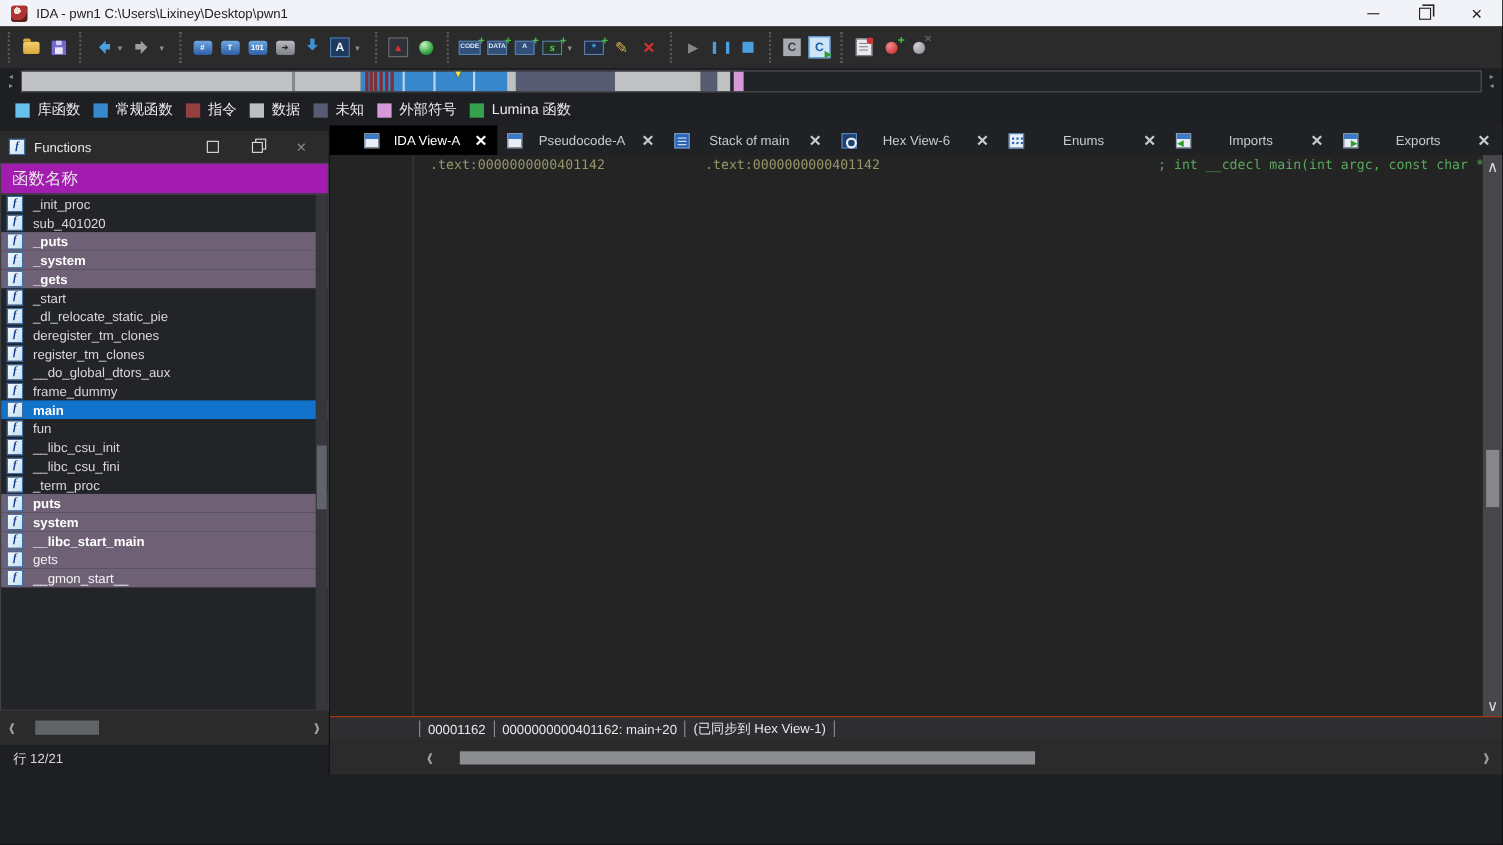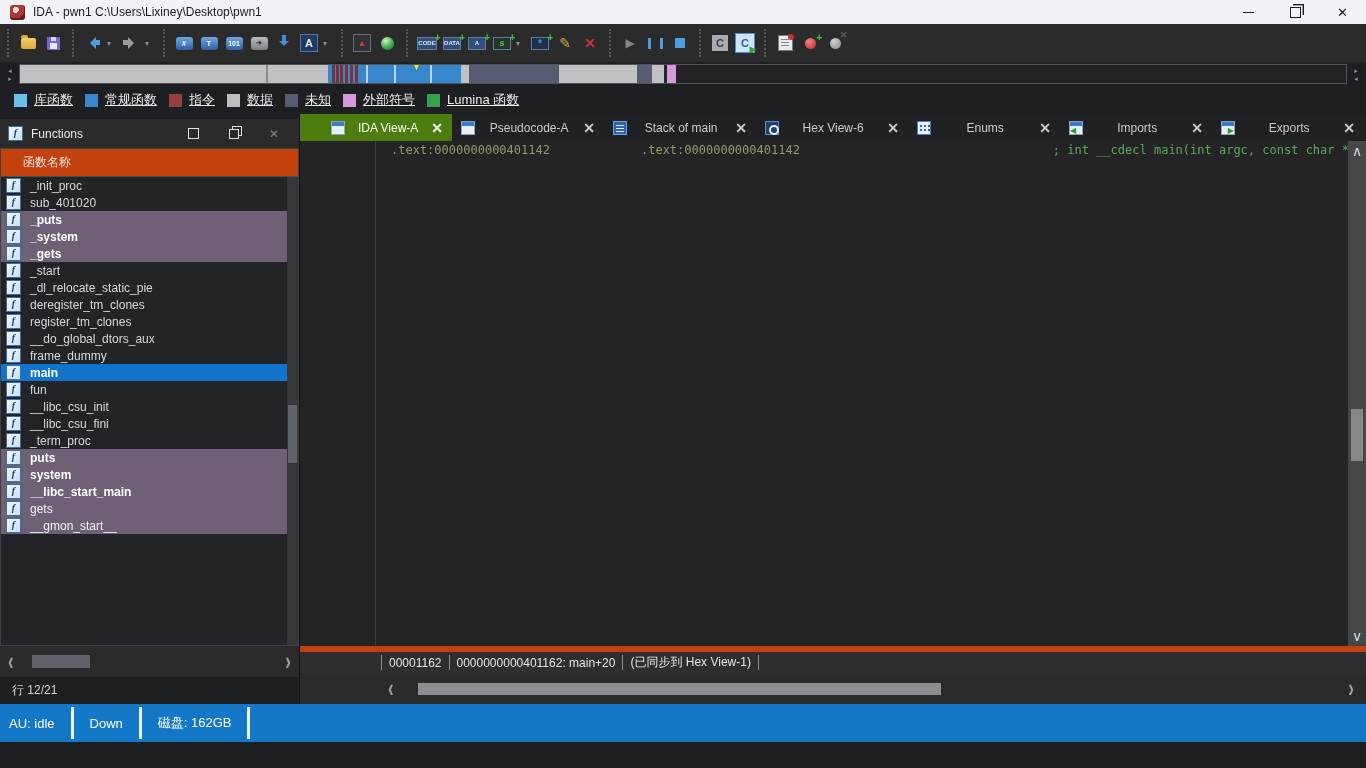--- a/index.html
+++ b/index.html
@@ -71,51 +71,51 @@
   .combo .chev{width:30px;text-align:center;color:#aab;font-size:10px;}
   
   .navrow{height:24px;display:flex;align-items:center;padding:0 4px;}
   .navarrows{display:flex;flex-direction:column;gap:1px;width:12px;align-items:center;color:#8a8d92;font-size:7px;line-height:7px;}
   .navband{height:18px;flex:1;margin:0 3px;background:#222327;border:1px solid #515357;display:flex;overflow:hidden;position:relative;}
   .nseg{height:100%;position:relative;flex-shrink:0;}
   .nstripe{position:absolute;top:0;bottom:0;}
   .nmark{position:absolute;top:-3px;font-size:9px;color:#f2e63a;text-shadow:0 0 2px #403c00;}
   
   .legend{height:28px;display:flex;align-items:center;color:#ececec;font-size:13px;padding-left:14px;}
-  .lg-item{display:flex;align-items:center;margin-right:12px;text-decoration:underline;}
+  .lg-item{display:flex;align-items:center;margin-right:12px;}
   .lg-sq{width:13px;height:13px;margin-right:7px;}
   
   .mainrow{display:flex;height:590px;}
   .leftcol{width:299px;display:flex;flex-direction:column;}
   .fpanel{margin-top:5px;display:flex;flex-direction:column;height:558px;background:#232529;}
   .fheader{height:29px;background:#2b2b2b;display:flex;align-items:center;color:#e8e8e8;font-size:12px;padding-left:8px;}
   .fbtns{margin-left:auto;display:flex;align-items:center;gap:30px;margin-right:20px;color:#d0d0d0;}
   .sq{display:block;width:9px;height:9px;border:1.5px solid #e0e0e0;}
   .sq2{display:block;width:8px;height:8px;border:1.5px solid #e0e0e0;box-shadow:3px -3px 0 -1px #2b2b2b,3px -3px 0 0 #e0e0e0;}
   .dimx{color:#84878c;font-size:12px;}
   .ficon{width:13px;height:13px;background:linear-gradient(135deg,#f2f8fd,#c8e0f2);border:1px solid #3a6ea5;color:#123f8c;
     font-family:"Liberation Serif",serif;font-style:italic;font-weight:bold;font-size:10px;line-height:12px;text-align:center;flex-shrink:0;}
-  .fcolhead{height:27px;background:#c2410c;border:1px solid #3e4044;border-bottom:none;color:#e6e6e6;font-size:12px;display:flex;align-items:center;padding-left:22px;}
+  .fcolhead{height:27px;background:#a21caf;border:1px solid #3e4044;border-bottom:none;color:#e6e6e6;font-size:15px;display:flex;align-items:center;padding-left:10px;}
   .flist{flex:1;position:relative;background:#222428;overflow:hidden;font-size:12px;border:1px solid #3e4044;border-top:1px solid #4a4c50;}
   .frow{height:17px;display:flex;align-items:center;gap:9px;padding-left:5px;color:#d8d8d8;}
   .frow.lb{background:#6e6176;color:#fff;font-weight:bold;}
   .frow.l{background:#6e6176;color:#f2f2f2;}
   .frow.sel{background:#1273cc;color:#fff;font-weight:bold;}
   .fvscroll{position:absolute;top:0;right:0;bottom:0;width:11px;background:#35373b;}
   .fvthumb{position:absolute;left:1px;right:1px;top:228px;height:58px;background:#60636a;}
   .fhscroll{height:31px;background:#2b2b2b;display:flex;align-items:center;padding:0 8px;color:#9b9ea3;}
   .chevL,.chevR{font-size:17px;transform:scaleY(1.5);font-weight:bold;}
   .fhtrack{flex:1;height:13px;margin:0 8px;position:relative;}
   .fhthumb{position:absolute;left:10px;width:58px;top:0;height:13px;background:#606368;}
   .rowcounter{height:27px;display:flex;align-items:center;color:#d8d8d8;font-size:12px;padding-left:12px;}
   
   .rightcol{flex:1;display:flex;flex-direction:column;background:#242424;border-left:1px solid #121316;min-width:0;}
   .tabbar{height:27px;background:#1f2125;display:flex;color:#c9cbce;font-size:12px;}
   .tab{width:152px;display:flex;align-items:center;gap:8px;padding:0 9px;box-sizing:border-box;}
-  .tab.active{background:#4d7c0f;color:#fff;padding-left:31px;}
+  .tab.active{background:#000000;color:#fff;padding-left:31px;}
   .tab .tlabel{flex:1;text-align:center;white-space:nowrap;overflow:hidden;}
   .tab .tx{font-weight:bold;font-size:14px;}
   .tico{width:14px;height:14px;flex-shrink:0;position:relative;box-sizing:border-box;}
   .tico.win{background:linear-gradient(#3a7bd0 0 4px,#e9eef5 4px);border:1px solid #8fa3b8;}
   .tico.stack{background:#2a63b8;border:1px solid #7aa0cc;}
   .tico.stack::before{content:"";position:absolute;left:2px;right:2px;top:3px;height:1px;background:#dce8f4;box-shadow:0 3px 0 #dce8f4,0 6px 0 #dce8f4;}
   .tico.hex{background:#1d3least;background:#20406a;border:1px solid #5a8fd0;}
   .tico.hex::before{content:"";position:absolute;left:3px;top:3px;width:6px;height:6px;border:2px solid #e8f0fa;border-radius:50%;}
   .tico.enums{background:#eaf0f8;border:1px solid #4a7ab8;}
   .tico.enums::before{content:"";position:absolute;left:2px;top:3px;width:2px;height:2px;background:#2a63b8;box-shadow:0 4px 0 #2a63b8,4px 0 0 #2a63b8,4px 4px 0 #2a63b8,8px 0 0 #2a63b8,8px 4px 0 #2a63b8;}
@@ -126,21 +126,21 @@
   
   .disasm{flex:1;position:relative;overflow:hidden;background:#242424;}
   .dlines{position:absolute;left:0;right:18px;top:2px;bottom:0;font-family:"DejaVu Sans Mono",monospace;font-size:12px;line-height:15px;white-space:pre;overflow:hidden;}
   .sepline{position:absolute;left:75px;top:0;bottom:0;border-left:1px solid #3b3d41;z-index:0;}
   .dl{position:relative;height:15px;padding-left:91px;z-index:1;}
   .sa{color:#96966a;} .st{color:#d0d0d0;} .sc{color:#58a85c;}
   .vscroll{position:absolute;top:0;right:0;bottom:0;width:18px;background:#45474b;color:#d4d6d9;}
   .vsup{position:absolute;top:2px;left:0;right:0;text-align:center;font-size:14px;}
   .vsdown{position:absolute;bottom:2px;left:0;right:0;text-align:center;font-size:14px;}
   .vsthumb{position:absolute;top:268px;left:3px;width:12px;height:52px;background:#85878b;}
-  .infobar{height:21px;background:#2e2e31;border-top:6px solid #c2410c;display:flex;align-items:center;color:#e6e6e8;font-size:12px;padding-left:81px;}
+  .infobar{height:21px;background:#2e2e31;border-top:1px solid #c2410c;display:flex;align-items:center;color:#e6e6e8;font-size:12px;padding-left:81px;}
   .cell{padding:0 7px;border-right:1px solid #8e9094;height:15px;display:flex;align-items:center;white-space:nowrap;}
   .cell:first-child{border-left:1px solid #8e9094;}
   .hscroll{height:31px;background:#2b2b2b;display:flex;align-items:center;color:#9b9ea3;padding:0 12px 0 88px;}
   .htrack{flex:1;height:12px;margin:0 10px;position:relative;}
   .hthumb{position:absolute;left:14px;width:56%;top:0;height:12px;background:#8c8e92;}
   
   .statusbar{height:38px;background:#1478c8;display:flex;align-items:center;color:#fff;font-size:13px;}
   .sb-item{padding:0 16px;white-space:nowrap;}
   .sb-item:first-child{padding-left:9px;}
   .sb-sep{width:3px;align-self:stretch;margin:3px 0;background:#eef2f6;}
@@ -531,22 +531,14 @@
       <div class="hscroll">
         <span class="chevL">‹</span>
         <span class="htrack">
             <span class="hthumb"></span>
           </span>
         <span class="chevR">›</span>
       </div>
     </div>
   </div>
 
-  <div class="statusbar" id="statusbar">
-      <span class="sb-item">AU: idle</span>
-      <span class="sb-sep"></span>
-      <span class="sb-item">Down</span>
-      <span class="sb-sep"></span>
-      <span class="sb-item">磁盘: 162GB</span>
-      <span class="sb-sep"></span>
-    </div>
 
 </div>
 
 </body></html>

